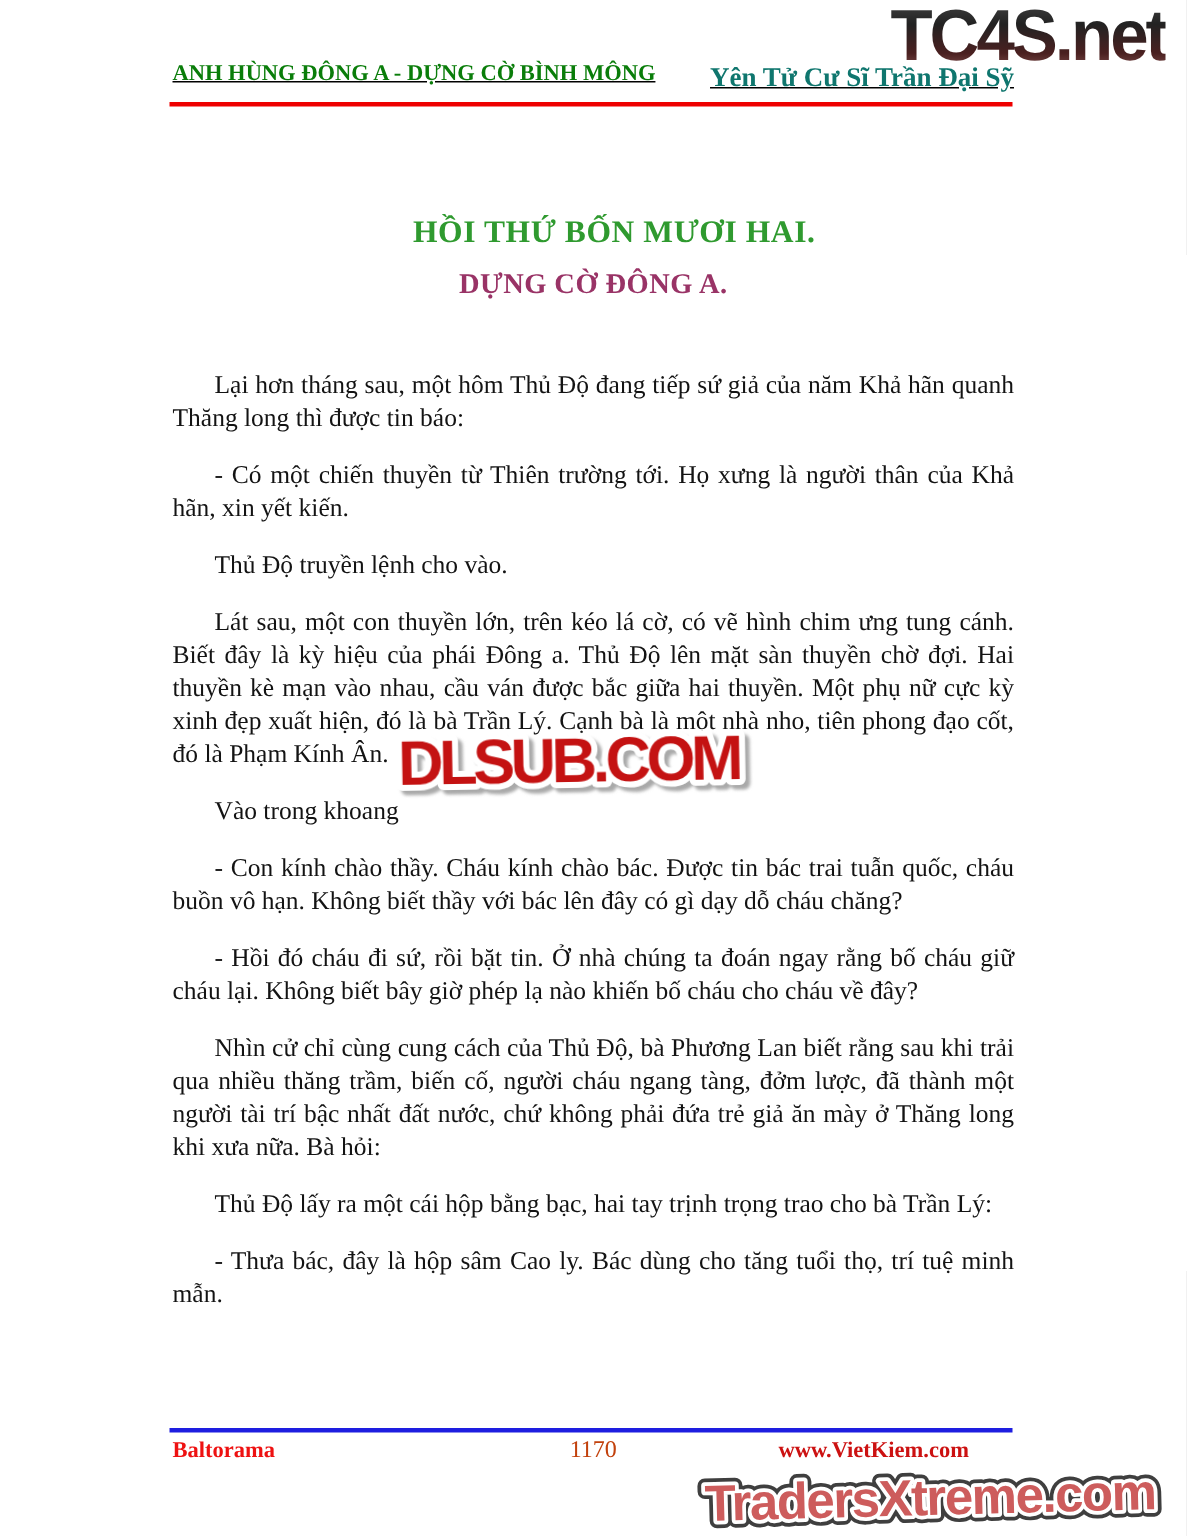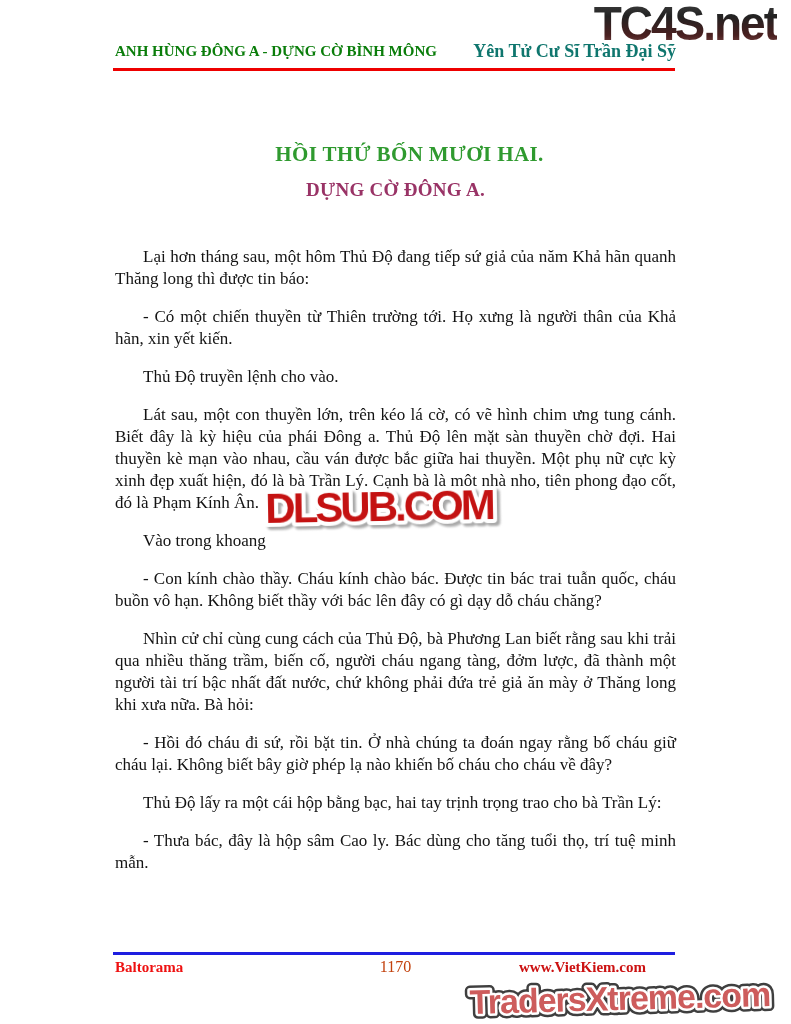--- a/index.html
+++ b/index.html
@@ -16,21 +16,21 @@
     position:absolute;top:-4px;right:14px;
     font-family:"Liberation Sans","DejaVu Sans",sans-serif;
     font-weight:bold;font-size:46px;letter-spacing:-2px;
     background:linear-gradient(180deg,#4d4d4d 0%,#222222 38%,#4a2020 72%,#96625f 100%);
     -webkit-background-clip:text;background-clip:text;color:transparent;
     transform:scaleY(1.05);
   }
   
   .header-line{
     position:absolute;top:41px;left:115px;width:561px;
-    display:flex;justify-content:space-between;align-items:center;
+    display:flex;justify-content:space-between;align-items:flex-start;text-decoration:underline;
   }
   .header-book{color:#0a7d0a;font-weight:bold;font-size:15px;}
   .header-author{color:#0f766e;font-weight:bold;font-size:18px;}
   .rule-red{position:absolute;top:68px;left:113px;width:562px;height:3px;background:#ee0000;}
 
   
   .chapter{position:absolute;top:142px;left:0;width:100%;text-align:center;}
   .chapter-title{color:#2f9a2f;font-size:21px;font-weight:bold;margin:0;letter-spacing:.4px;padding-left:28px;}
   .chapter-subtitle{color:#993366;font-size:19px;font-weight:bold;margin:12px 0 0;letter-spacing:.3px;}
 
@@ -77,22 +77,22 @@
     <div class="chapter-subtitle">DỰNG CỜ ĐÔNG A.</div>
   </div>
 
   <div class="body-text">
     <p>Lại hơn tháng sau, một hôm Thủ Độ đang tiếp sứ giả của năm Khả hãn quanh Thăng long thì được tin báo:</p>
     <p>- Có một chiến thuyền từ Thiên trường tới. Họ xưng là người thân của Khả hãn, xin yết kiến.</p>
     <p>Thủ Độ truyền lệnh cho vào.</p>
     <p>Lát sau, một con thuyền lớn, trên kéo lá cờ, có vẽ hình chim ưng tung cánh. Biết đây là kỳ hiệu của phái Đông a. Thủ Độ lên mặt sàn thuyền chờ đợi. Hai thuyền kè mạn vào nhau, cầu ván được bắc giữa hai thuyền. Một phụ  nữ cực kỳ xinh đẹp xuất hiện, đó là bà Trần Lý. Cạnh bà là một nhà nho, tiên phong đạo cốt, đó là Phạm Kính Ân.</p>
     <p>Vào trong khoang</p>
     <p>- Con kính chào thầy. Cháu kính chào bác. Được tin bác trai tuẫn quốc, cháu buồn vô hạn. Không biết thầy với  bác lên đây có gì dạy dỗ cháu chăng?</p>
+    <p>- Hồi đó cháu đi sứ, rồi bặt tin. Ở nhà chúng ta đoán ngay rằng bố cháu giữ cháu lại. Không biết bây giờ phép lạ nào khiến bố cháu cho cháu về đây?</p>
     <p>Nhìn cử chỉ cùng cung cách của Thủ Độ, bà Phương Lan biết rằng sau khi trải qua nhiều thăng trầm, biến cố, người cháu ngang tàng, đởm lược, đã thành một người tài trí bậc nhất đất nước, chứ không phải đứa trẻ giả ăn mày ở Thăng long khi xưa nữa. Bà hỏi:</p>
-    <p>- Hồi đó cháu đi sứ, rồi bặt tin. Ở nhà chúng ta đoán ngay rằng bố cháu giữ cháu lại. Không biết bây giờ phép lạ nào khiến bố cháu cho cháu về đây?</p>
     <p>Thủ Độ lấy ra một cái hộp bằng bạc, hai tay trịnh trọng trao cho bà Trần Lý:</p>
     <p>- Thưa bác, đây là hộp sâm Cao ly. Bác dùng cho tăng tuổi thọ, trí tuệ minh mẫn.</p>
   </div>
 
   <svg class="watermark" width="276" height="58" viewBox="0 0 276 58">
     <g transform="rotate(-1 138 29)">
       <text class="wm-text" x="138" y="43" text-anchor="middle" font-size="42" font-weight="bold" letter-spacing="-3" fill="#c41212" stroke="#ffffff" stroke-width="8" paint-order="stroke" stroke-linejoin="round">DLSUB.COM</text>
     </g>
   </svg>
 

